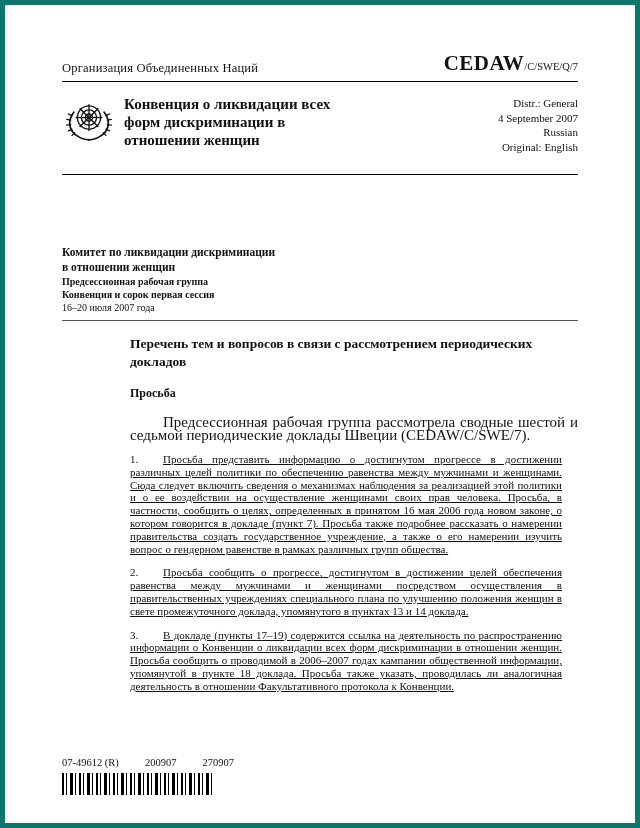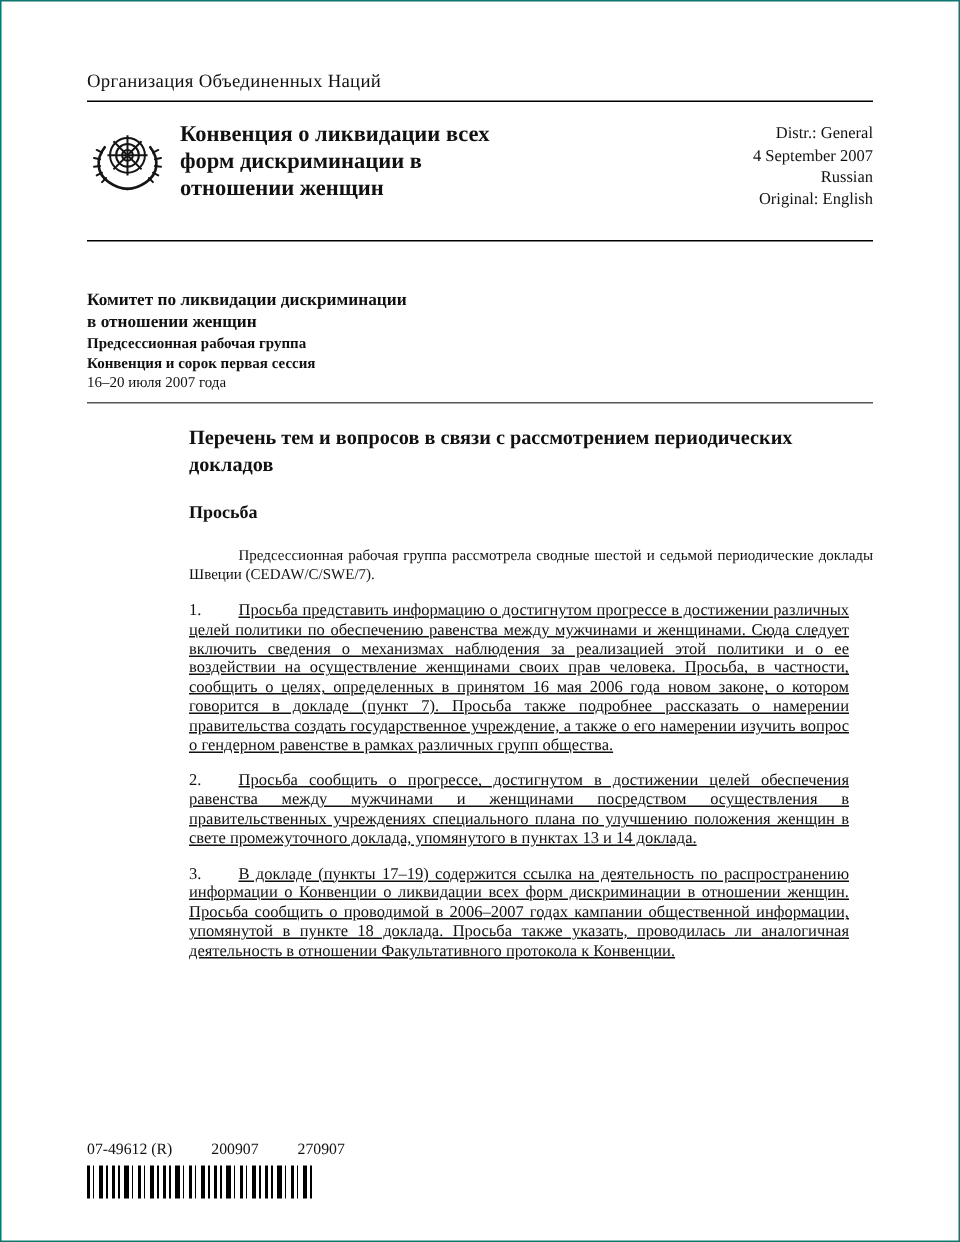--- a/index.html
+++ b/index.html
@@ -1,21 +1,21 @@
 <!DOCTYPE html>
 <html><head>
 <meta charset="utf-8">
 <style>
   html,body{margin:0;padding:0;background:#f2f2f2;}
   .page{
     position:relative;
     width:640px;height:828px;
     margin:0 auto;
     background:#ffffff;
-    border:1px solid #0f766e;
+    border:5px solid #0f766e;
     box-sizing:border-box;
     padding:46px 57px 0 57px;
     font-family:"Liberation Serif","DejaVu Serif",serif;
     color:#111;
     overflow:hidden;
   }
   
   .org-row{display:flex;justify-content:space-between;align-items:flex-end;}
   .org-name{font-size:12.5px;letter-spacing:.2px;}
   .doc-symbol{white-space:nowrap;}
@@ -26,33 +26,33 @@
   
   .masthead{display:flex;margin-top:13px;}
   .emblem{width:56px;flex:0 0 56px;padding-top:2px;}
   .doc-title{
     width:228px;margin-left:6px;
     font-size:15px;font-weight:bold;line-height:18px;
   }
   .distr{margin-left:auto;width:162px;font-size:11px;line-height:14.5px;padding-top:1px;text-align:right;}
   .masthead-rule{margin-top:20px;}
   
-  .committee{margin-top:32px;}
+  .committee{margin-top:70px;}
   .committee .c-big{font-size:11.5px;font-weight:bold;line-height:15px;}
   .committee .c-small-bold{font-size:10px;font-weight:bold;line-height:13px;}
   .committee .c-small{font-size:10px;line-height:13px;}
   .committee-rule{margin-top:6px;}
   
   .content{margin-left:68px;margin-top:14px;}
   .content h1{
     font-size:13.5px;font-weight:bold;line-height:17.5px;margin:0;max-width:430px;
   }
   .content h2{font-size:12px;font-weight:bold;margin:16px 0 0 0;}
   .intro{
-    font-size:10px;line-height:13px;text-align:justify;
+    font-size:15px;line-height:13px;text-align:justify;
     text-indent:33px;margin:15px 0 0 0;
   }
   .section-heading{font-size:10.5px;font-weight:bold;margin:13px 0 0 0;}
   .num-para{
     font-size:11px;line-height:12.8px;text-align:justify;margin:11px 16px 0 0;text-decoration:underline;
   }
   .num-para .pnum{display:inline-block;width:33px;}
   
   .footer{position:absolute;left:57px;bottom:28px;}
   .footnum{font-size:10.5px;}
@@ -67,20 +67,23 @@
       #000 13px,#000 14px,#fff 14px,#fff 17px);
   }
 </style>
 </head>
 <body>
 
 <div class="page">
 
   <div class="org-row">
     <span class="org-name">Организация Объединенных Наций</span>
+    <span class="doc-symbol">
+      <span class="big">CEDAW</span><span class="small">/C/SWE/Q/7</span>
+    </span>
   </div>
   <hr class="rule">
 
   <div class="masthead">
     <div class="emblem">
       <svg viewBox="0 0 120 112" width="54" height="50" aria-hidden="true">
         <g fill="none" stroke="#151515" stroke-width="3">
           <circle cx="60" cy="46" r="26"></circle>
           <circle cx="60" cy="46" r="17"></circle>
           <circle cx="60" cy="46" r="8"></circle>

